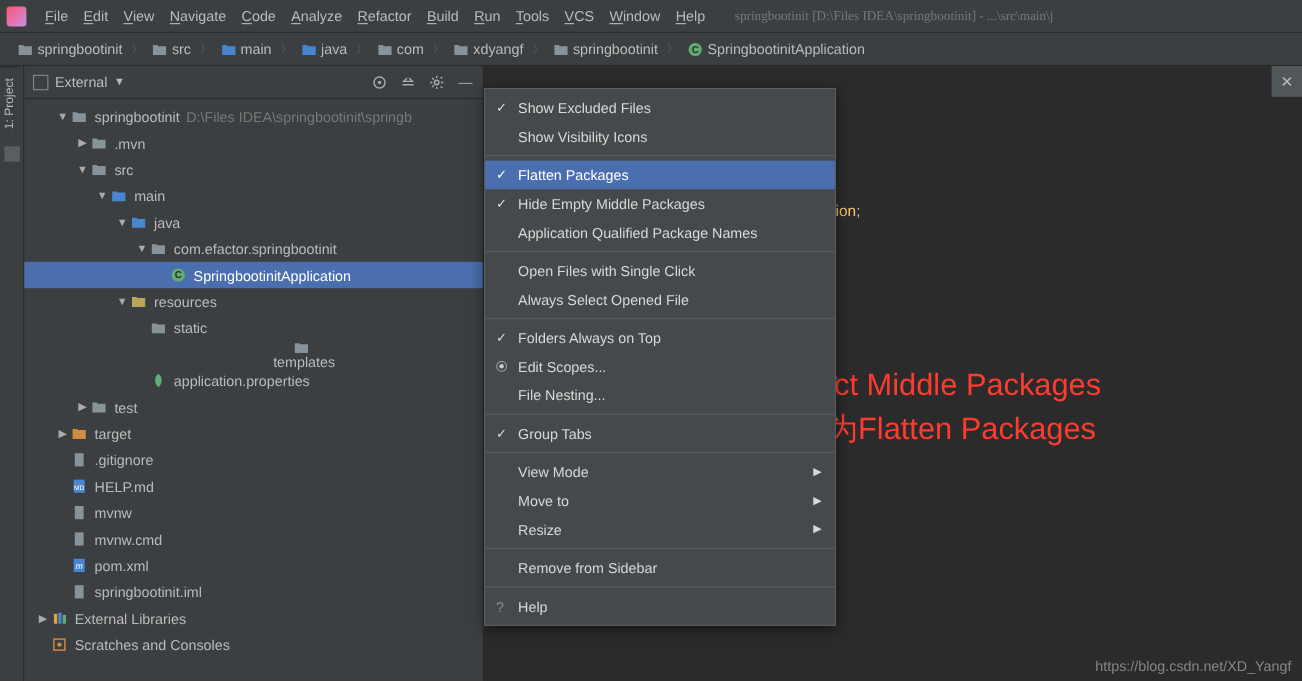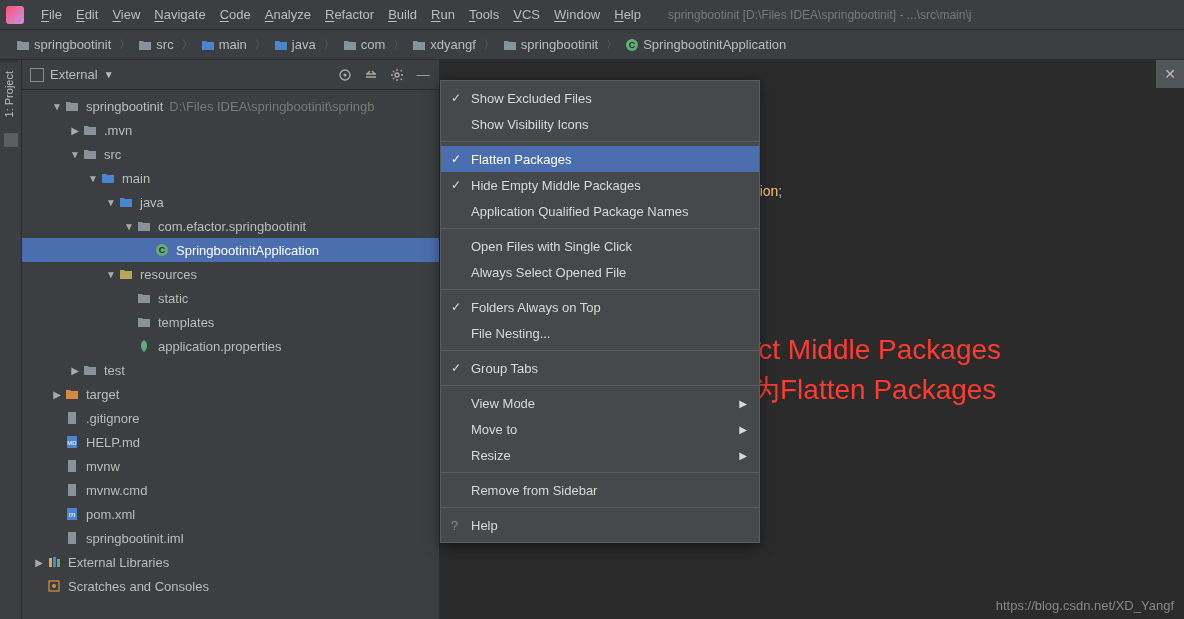--- a/index.html
+++ b/index.html
@@ -3,21 +3,21 @@
 <meta charset="utf-8">
 <style>
   * { margin: 0; padding: 0; box-sizing: border-box; font-family: "Segoe UI", Arial, sans-serif; }
   body { background: #2b2b2b; color: #bbbbbb; font-size: 13px; width: 1184px; height: 619px; overflow: hidden; position: relative; }
   
   
   .menubar { height: 30px; background: #3c3f41; display: flex; align-items: center; padding: 0 6px; border-bottom: 1px solid #2b2b2b; }
   .logo { width: 18px; height: 18px; background: linear-gradient(135deg, #ff5370, #c792ea); border-radius: 3px; margin-right: 10px; }
   .menu-item { padding: 0 7px; cursor: pointer; color: #bbbbbb; }
   .menu-item u { text-decoration: underline; text-underline-offset: 2px; }
-  .title-path { margin-left: 20px; color: #787878; font-size: 12px; }
+  .title-path { margin-left: 20px; color: #787878; font-size: 12px; font-family: Liberation Serif, serif; }
   
   
   .breadcrumbs { height: 30px; background: #3c3f41; display: flex; align-items: center; padding: 0 10px; border-bottom: 1px solid #2b2b2b; gap: 2px; }
   .crumb { display: flex; align-items: center; gap: 4px; padding: 2px 6px; color: #bbbbbb; }
   .crumb .ic { width: 14px; height: 14px; display: inline-flex; align-items: center; justify-content: center; }
   .sep { color: #6a6a6a; font-size: 11px; }
   
   
   .left-gutter { position: absolute; left: 0; top: 60px; width: 22px; height: calc(100% - 60px); background: #3c3f41; border-right: 1px solid #2b2b2b; }
   .gutter-tab { writing-mode: vertical-lr; transform: rotate(180deg); padding: 10px 3px; font-size: 11px; color: #bbbbbb; border-bottom: 1px solid #2b2b2b; cursor: pointer; }
@@ -277,21 +277,21 @@
         </div>
         <div class="tree-row" style="padding-left: 100px;">
           <span class="tw"></span>
           <span class="node-icon">
             <svg width="14" height="12" viewBox="0 0 14 12">
               <path d="M1 2h4l1 1h7v8H1z" fill="#87939a"></path>
             </svg>
           </span>
           <span>static</span>
         </div>
-        <div class="tree-row" style="padding-left: 100px;">
+        <div class="tree-row" style="padding-left: 100px; flex-direction: column;">
           <span class="tw"></span>
           <span class="node-icon">
             <svg width="14" height="12" viewBox="0 0 14 12">
               <path d="M1 2h4l1 1h7v8H1z" fill="#87939a"></path>
             </svg>
           </span>
           <span>templates</span>
         </div>
         <div class="tree-row" style="padding-left: 100px;">
           <span class="tw"></span>
@@ -442,20 +442,26 @@
     </div>
     <div class="ctx-item">
       <span>Always Select Opened File</span>
     </div>
     <div class="ctx-sep"></div>
     <div class="ctx-item">
       <span class="ctx-check">✓</span>
       <span>Folders Always on Top</span>
     </div>
     <div class="ctx-item">
+      <span class="ctx-radio">
+        <span class="dot"></span>
+      </span>
+      <span>Edit Scopes...</span>
+    </div>
+    <div class="ctx-item">
       <span>File Nesting...</span>
     </div>
     <div class="ctx-sep"></div>
     <div class="ctx-item">
       <span class="ctx-check">✓</span>
       <span>Group Tabs</span>
     </div>
     <div class="ctx-sep"></div>
     <div class="ctx-item">
       <span>View Mode</span>

